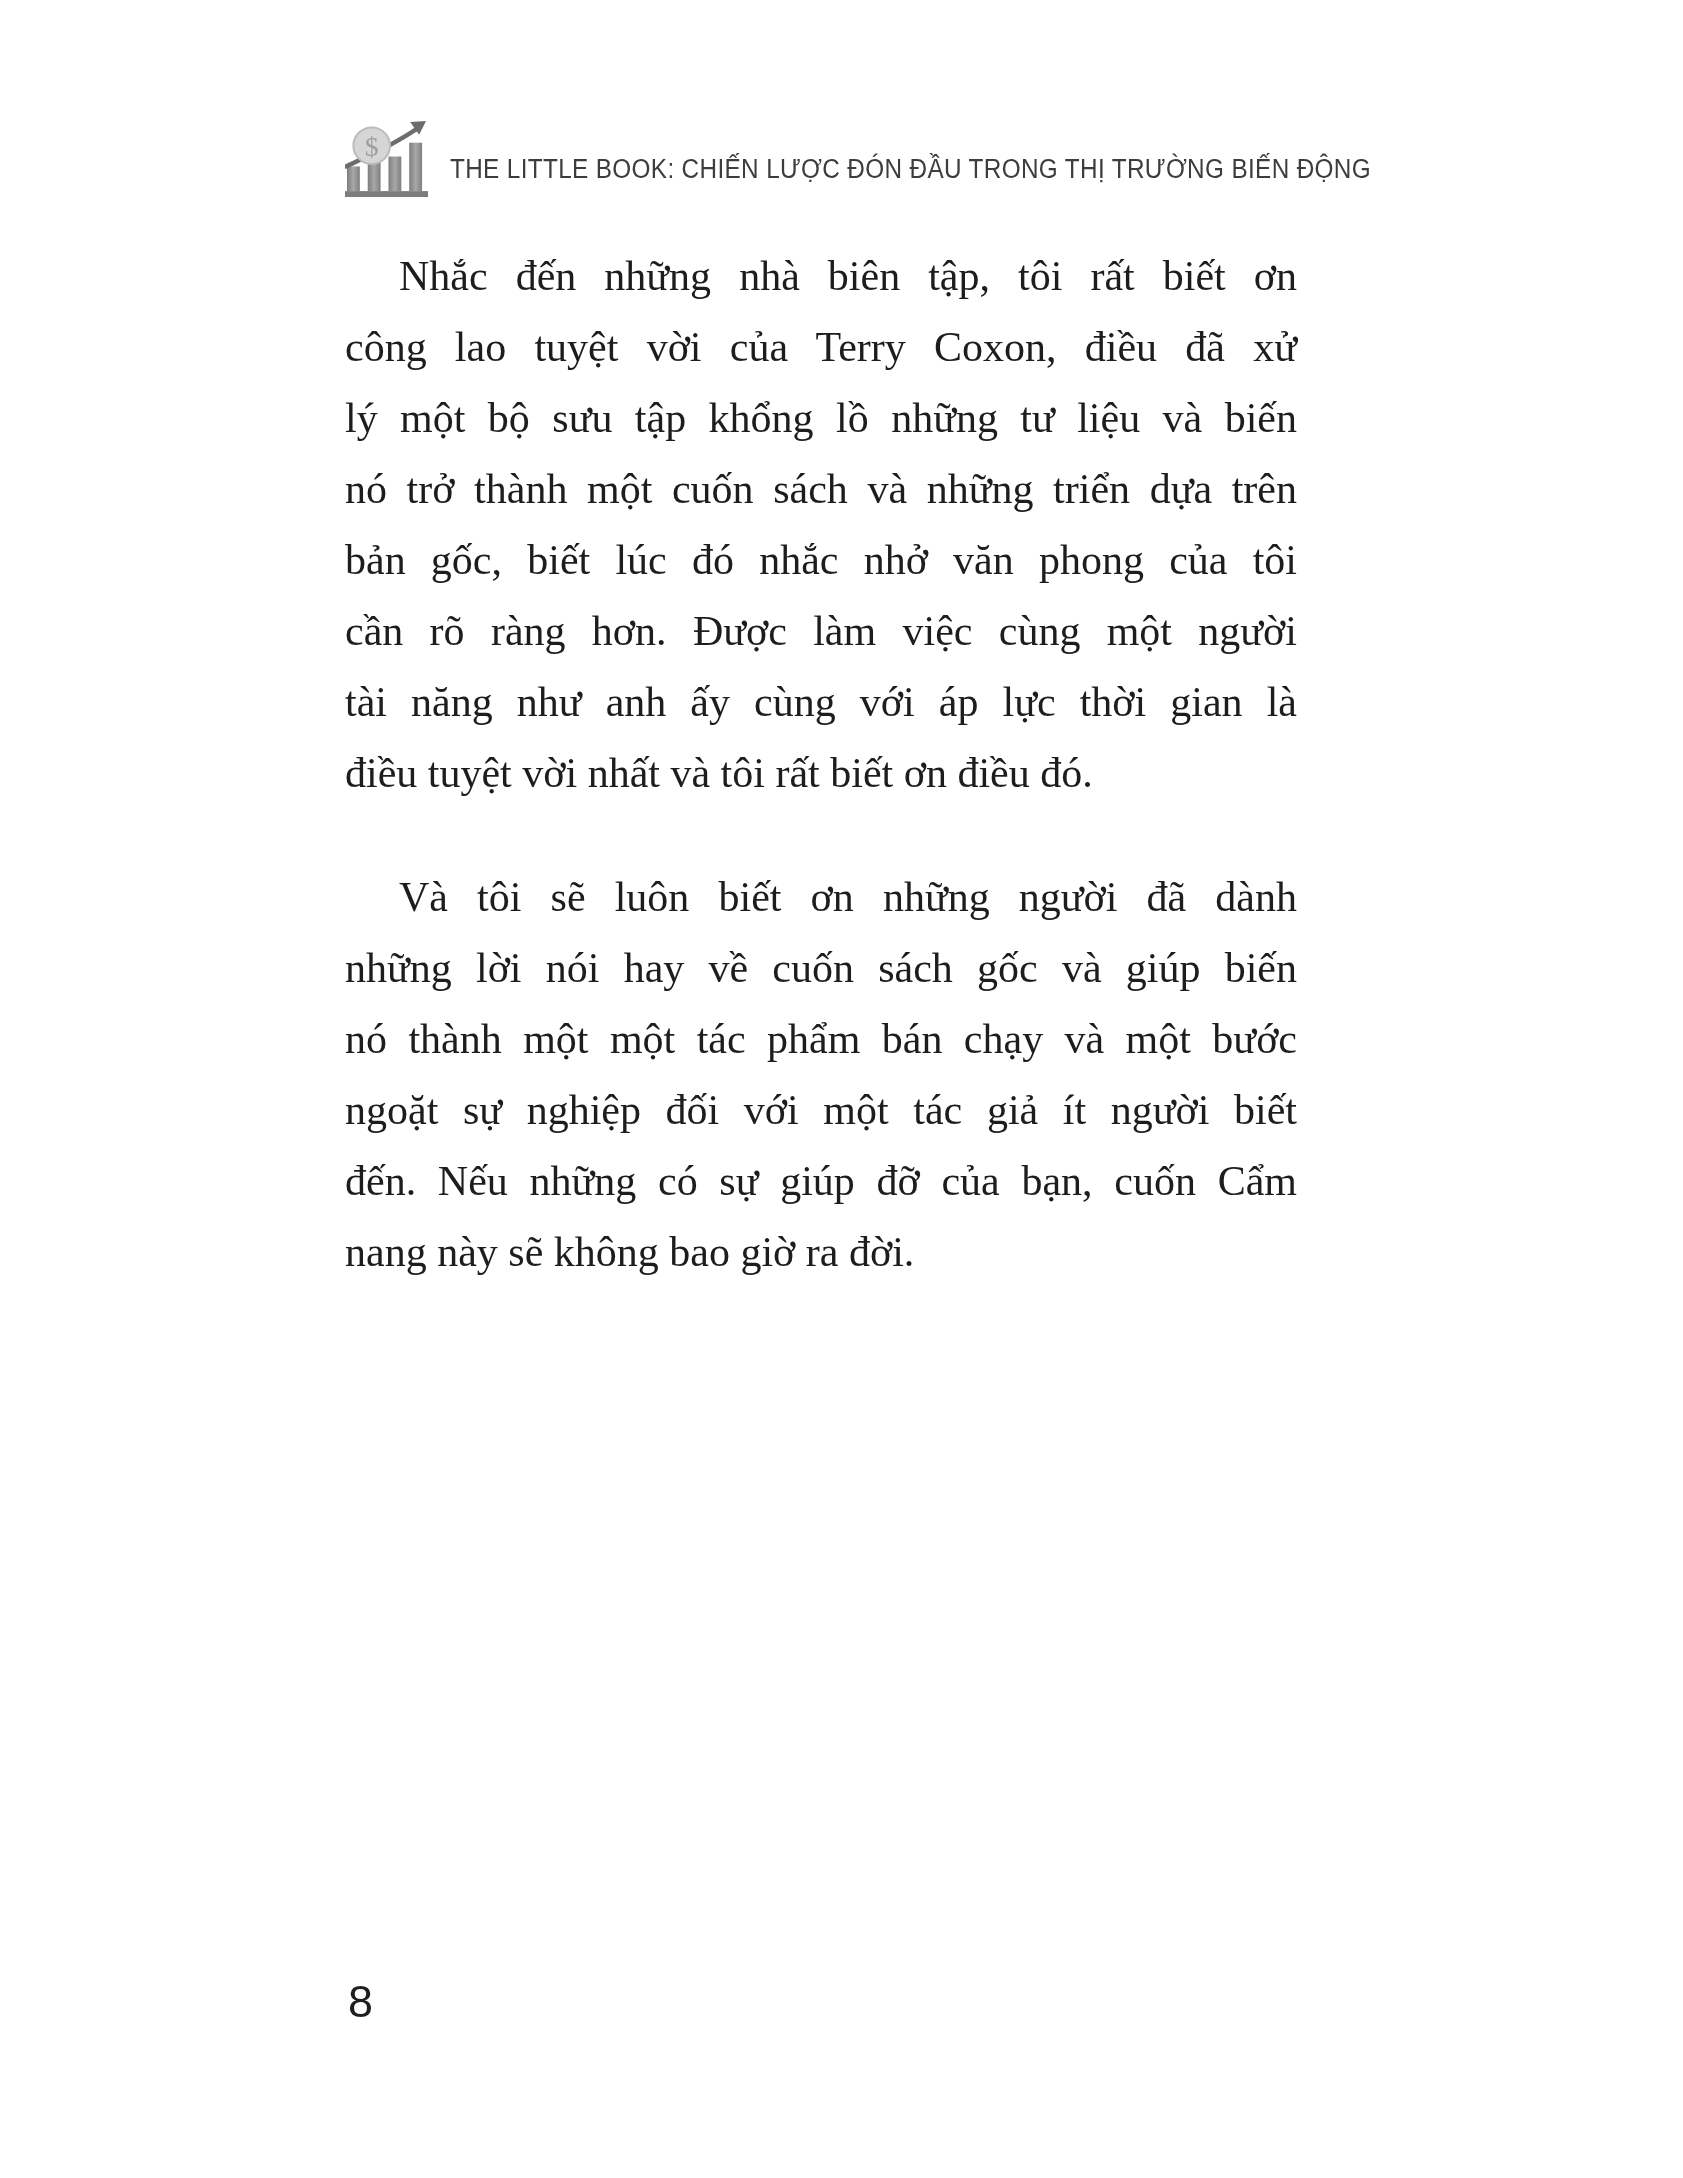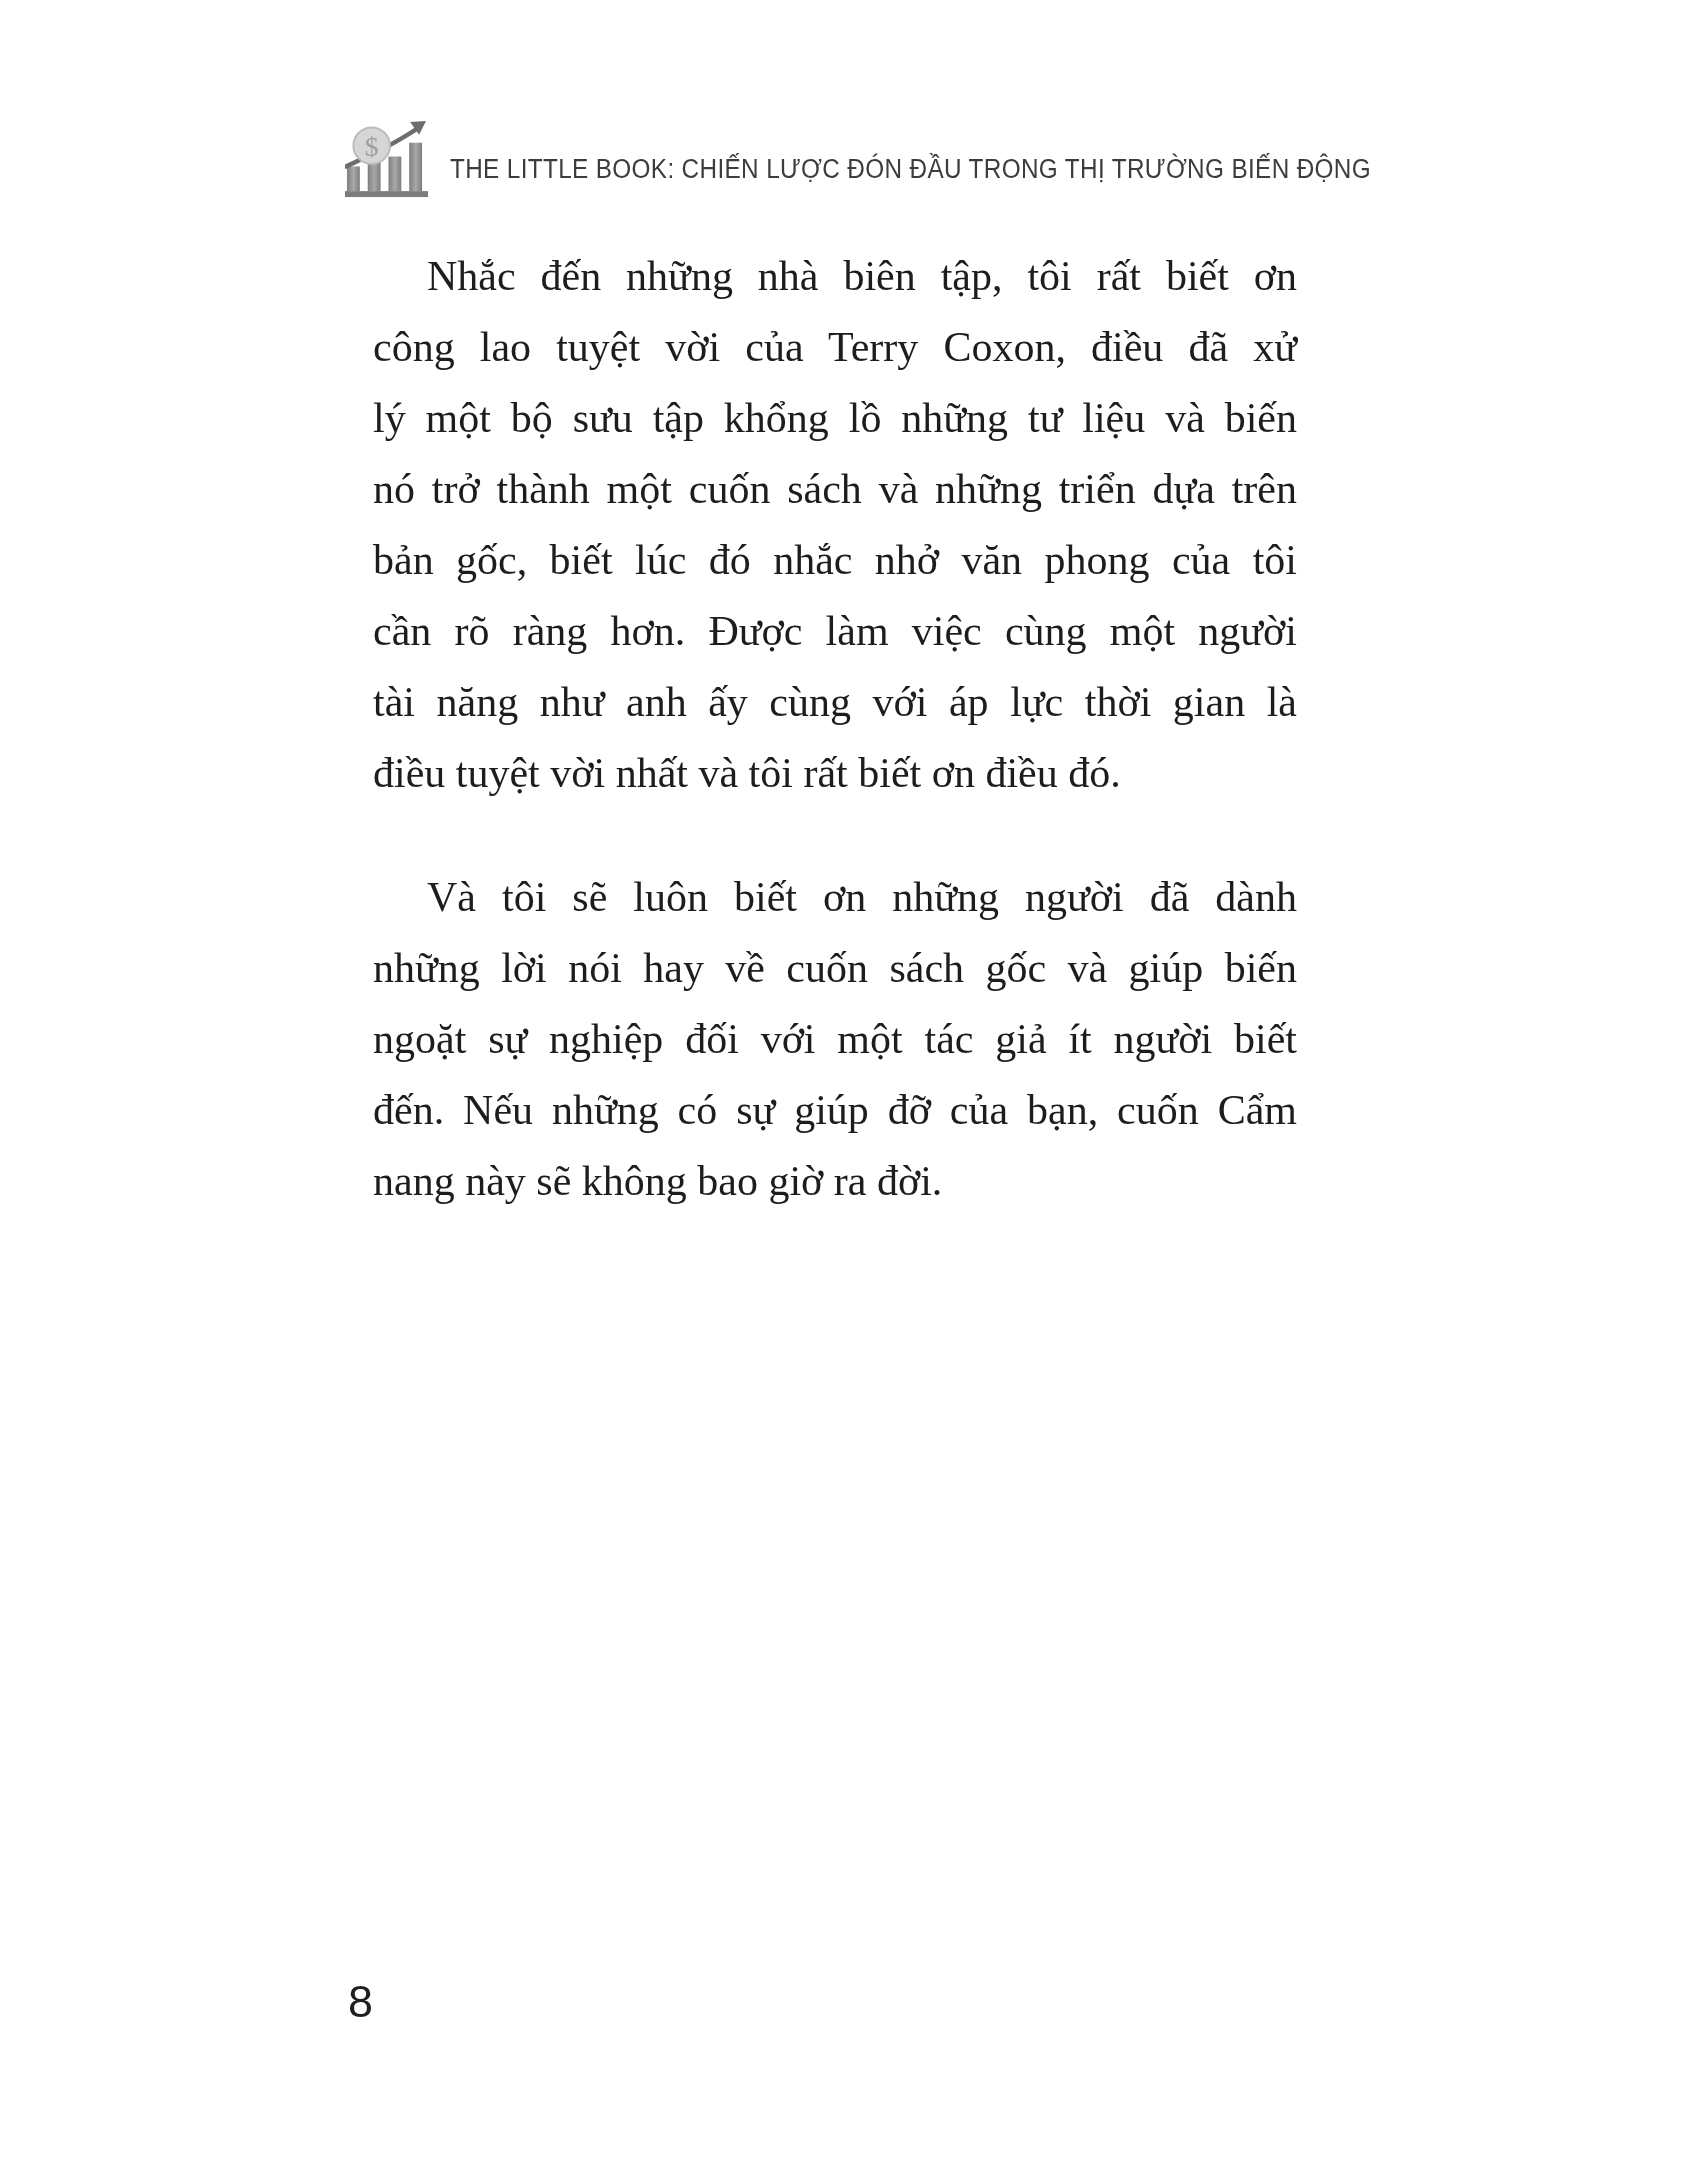--- a/index.html
+++ b/index.html
@@ -38,21 +38,21 @@
   
   .body-text {
     position: absolute;
     left: 345px;
     top: 241px;
     width: 952px;
     color: #1d1d1d;
     font-size: 42px;
     line-height: 71px;
   }
-  .para { margin-bottom: 53px; margin-left: 28px; }
+  .para { margin-bottom: 53px; }
   .line { text-align: justify; text-align-last: justify; }
   .line.first { text-indent: 54px; }
   .line.last { text-align: right; text-align-last: left; }
 
   
   .page-number {
     position: absolute;
     left: 348px;
     top: 1976px;
     font-family: "Liberation Sans", sans-serif;
@@ -101,20 +101,21 @@
       <div class="line">nó trở thành một cuốn sách và những triển dựa trên</div>
       <div class="line">bản gốc, biết lúc đó nhắc nhở văn phong của tôi</div>
       <div class="line">cần rõ ràng hơn. Được làm việc cùng một người</div>
       <div class="line">tài năng như anh ấy cùng với áp lực thời gian là</div>
       <div class="line last">điều tuyệt vời nhất và tôi rất biết ơn điều đó.</div>
     </div>
 
     <div class="para">
       <div class="line first">Và tôi sẽ luôn biết ơn những người đã dành</div>
       <div class="line">những lời nói hay về cuốn sách gốc và giúp biến</div>
+      <div class="line">nó thành một một tác phẩm bán chạy và một bước</div>
       <div class="line">ngoặt sự nghiệp đối với một tác giả ít người biết</div>
       <div class="line">đến. Nếu những có sự giúp đỡ của bạn, cuốn Cẩm</div>
       <div class="line last">nang này sẽ không bao giờ ra đời.</div>
     </div>
 
   </div>
 
   <div class="page-number">8</div>
 
 </div>

